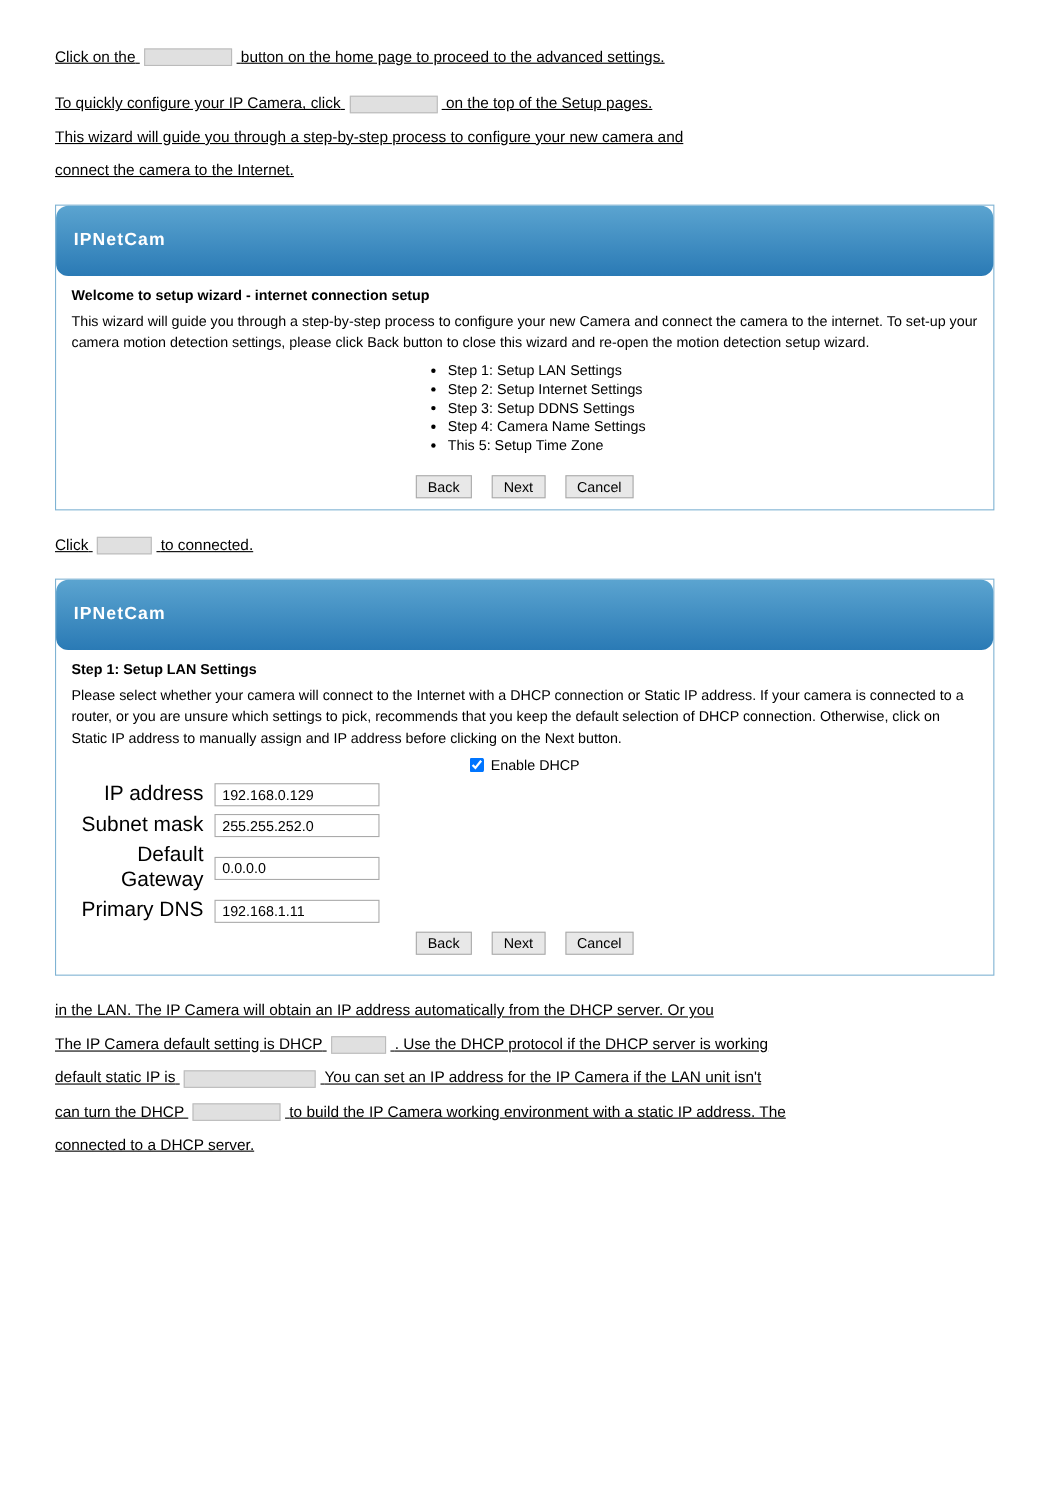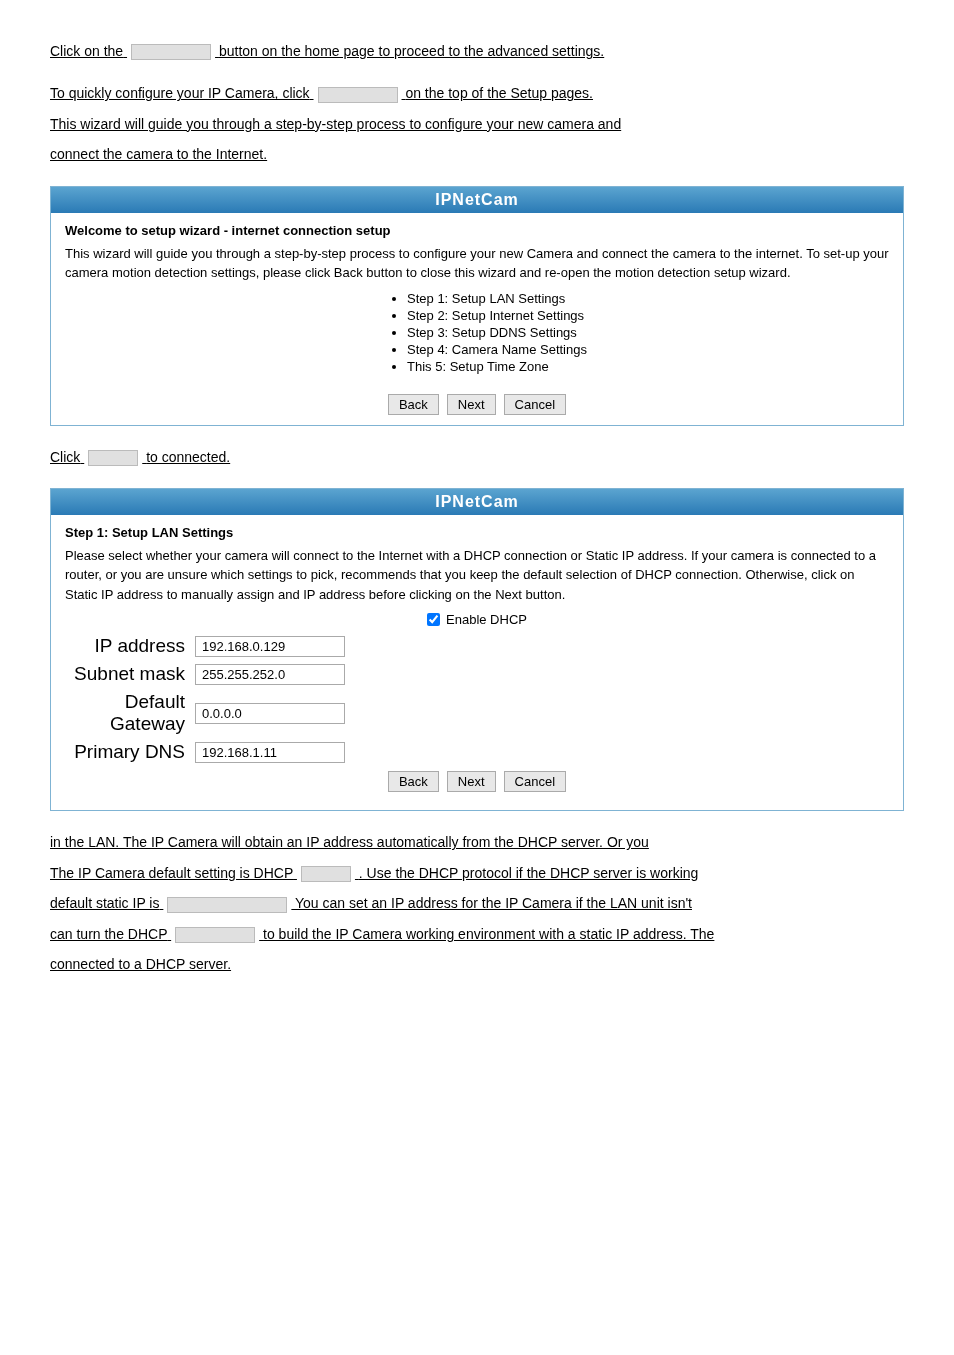--- a/index.html
+++ b/index.html
@@ -20,25 +20,26 @@
       line-height: 1.6;
     }
     .wizard-box {
       border: 1px solid #7fb3d3;
       margin: 20px 0;
       background: #fff;
     }
     .wizard-header {
       background: linear-gradient(to bottom, #5ba4d0, #2a7ab5);
       color: #ffffff;
-      text-align: center;
-      padding: 4px 16px;
+      text-align: left;
+      padding: 23px 16px;
       font-size: 16px;
       font-weight: bold;
       letter-spacing: 1px;
+      border-radius: 11px;
     }
     .wizard-body {
       padding: 10px 14px;
       font-size: 13px;
     }
     .wizard-body .title {
       font-weight: bold;
       margin-bottom: 6px;
       color: #000;
     }
@@ -58,21 +59,21 @@
       text-align: left;
     }
     .steps-centered {
       display: flex;
       flex-direction: column;
       align-items: center;
     }
     .btn-row {
       display: flex;
       justify-content: center;
-      gap: 8px;
+      gap: 18px;
       margin-top: 8px;
     }
     .btn {
       padding: 2px 10px;
       border: 1px solid #aaa;
       background: #e8e8e8;
       cursor: pointer;
       font-size: 13px;
     }
     .form-section {

